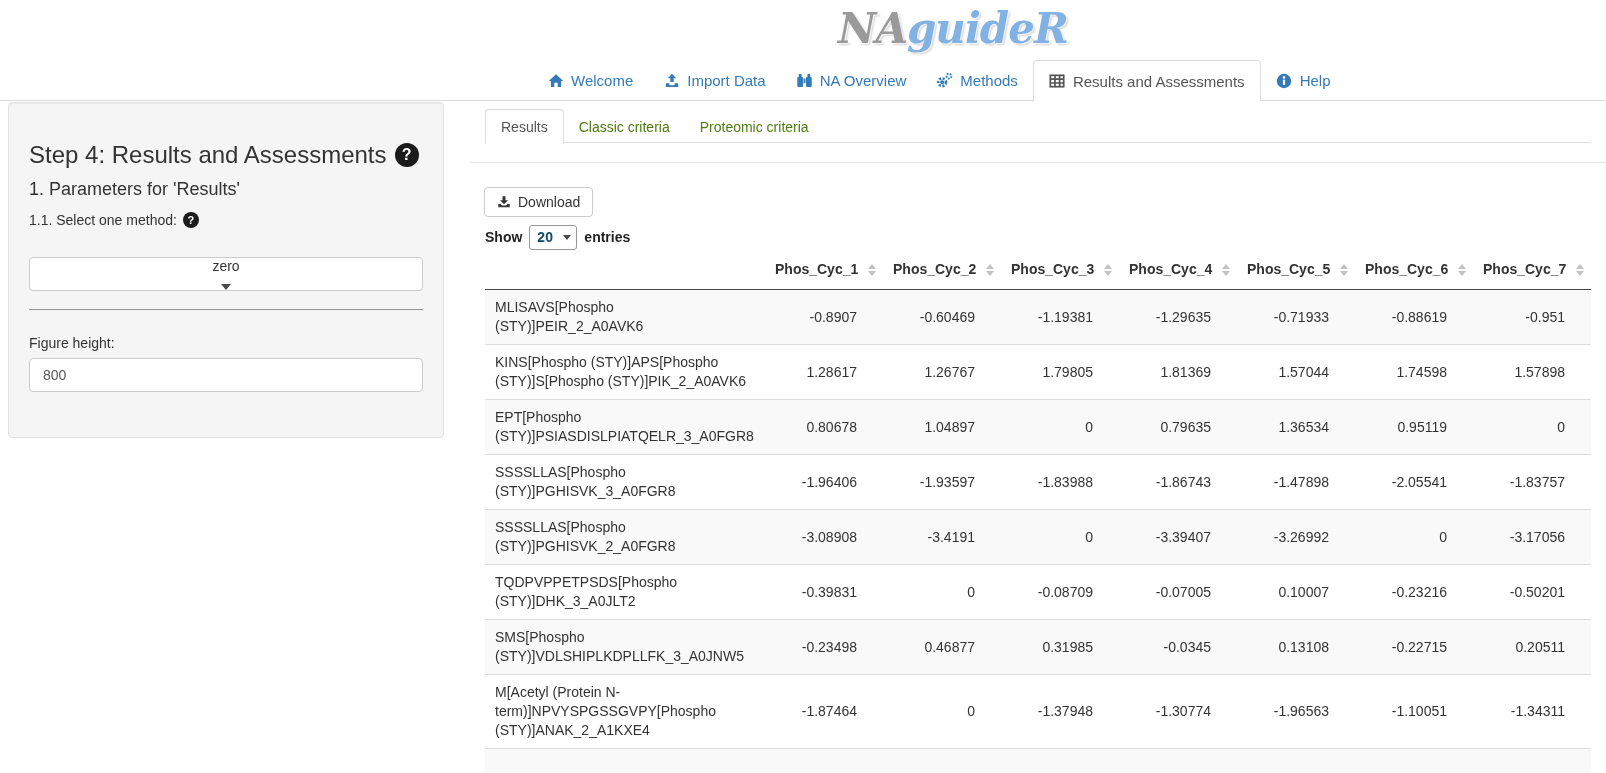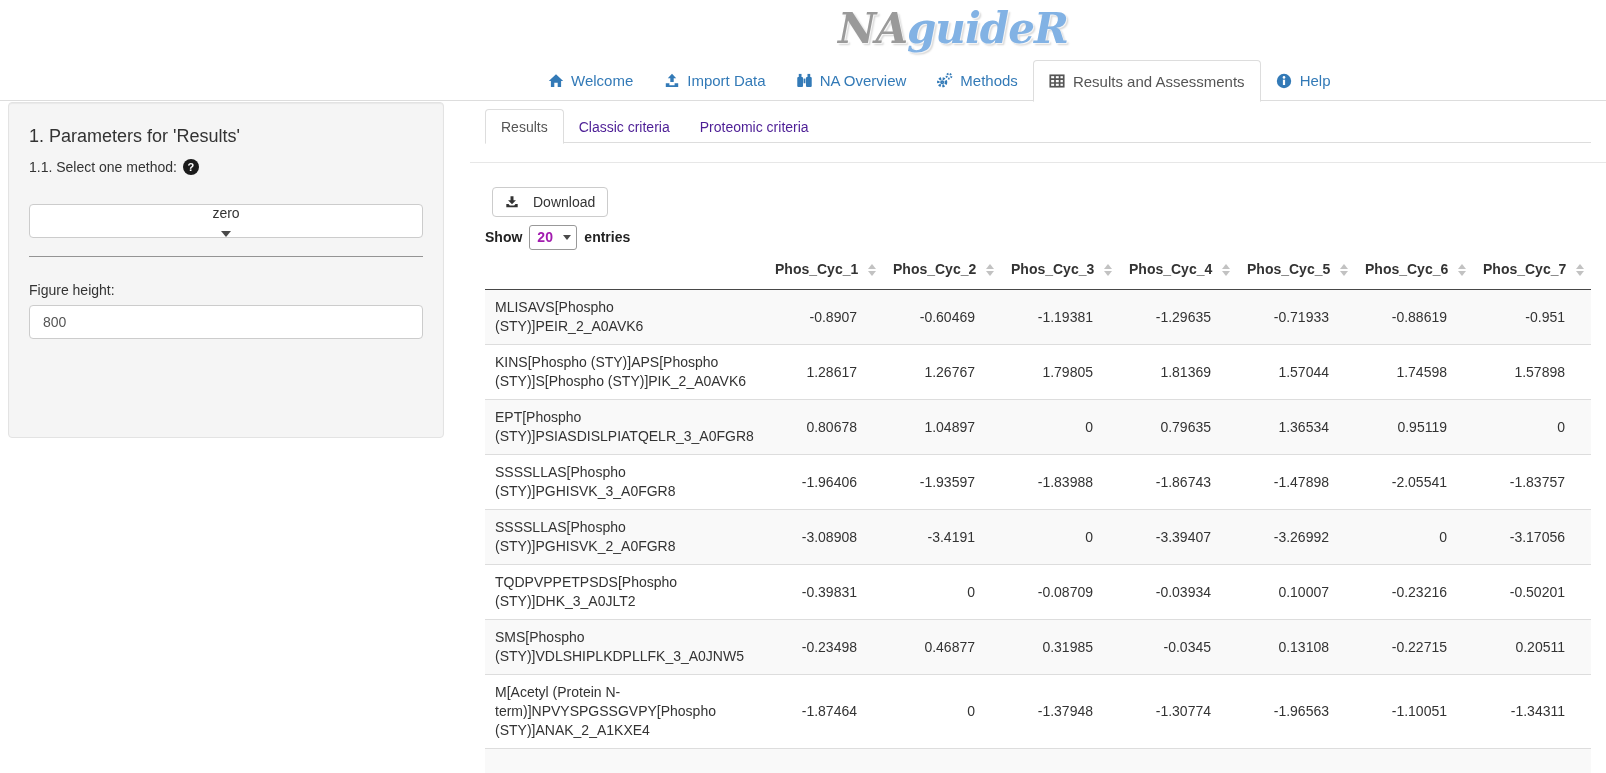--- a/index.html
+++ b/index.html
@@ -84,46 +84,46 @@
   }
 
   
   .main-col { position: absolute; left: 470px; top: 101px; width: 1136px; }
   .subtabs {
     margin: 8px 15px 0; height: 34px;
     display: flex; list-style: none; border-bottom: 1px solid #ddd;
   }
   .subtabs li a {
     display: flex; align-items: center; height: 35px; margin-bottom: -1px;
-    padding: 0 15px; font-size: 14px; color: #4c1d95; text-decoration: none; cursor: pointer;
+    padding: 0 15px; font-size: 14px; color: #4d7c0f; text-decoration: none; cursor: pointer;
   }
   .subtabs li.active a {
     background: #fff; color: #555;
     border: 1px solid #ddd; border-bottom: 1px solid #fff;
     border-radius: 4px 4px 0 0;
   }
   .content-divider { border-top: 1px solid #e7e7e7; margin: 19px 0 0 -0px; width: 1136px; }
 
   .btn-download {
-    display: inline-flex; align-items: center; gap: 14px;
-    margin: 24px 22px 0; padding: 0 12px; height: 30px;
+    display: inline-flex; align-items: center; gap: 7px;
+    margin: 24px 14px 0; padding: 0 12px; height: 30px;
     background: #fff; border: 1px solid #ccc; border-radius: 4px;
     font-size: 14px; color: #333; cursor: pointer;
     font-family: "Liberation Sans", "DejaVu Sans", sans-serif;
   }
   .length-row {
     margin: 7px 15px 0; height: 26px;
     display: flex; align-items: center; gap: 7px;
     font-weight: bold; color: #222;
   }
   .mini-select {
     display: inline-flex; align-items: center; justify-content: space-between;
     width: 48px; height: 25px; padding: 0 5px 0 7px;
     border: 1px solid #999; border-radius: 3px; background: #fff;
-    font-weight: bold; color: #a21caf; cursor: pointer;
+    font-weight: bold; color: #0c4a6e; cursor: pointer;
   }
   .mini-caret { width: 0; height: 0; border-left: 4px solid transparent; border-right: 4px solid transparent; border-top: 5px solid #4a4a4a; }
 
   
   table.results { margin: 3px 15px 0; width: 1106px; border-collapse: collapse; table-layout: fixed; }
   col.c-name { width: 280px; }
   table.results thead th {
     font-weight: bold; text-align: left; font-size: 14px; color: #333;
     padding: 8px 26px 12px 10px; border-bottom: 1px solid #474747;
     position: relative; cursor: pointer;
@@ -222,20 +222,24 @@
               <circle cx="8" cy="4.4" r="1.3" fill="#fff"></circle>
             </svg>
       </span>
       <span>Help</span>
     </a>
       </li>
   </ul>
 </nav>
 
 <aside class="sidebar">
+  <h3 class="step-title">
+    <span>Step 4: Results and Assessments</span>
+    <span class="qcircle"></span>
+  </h3>
   <div class="step-sub">1. Parameters for 'Results'</div>
   <div class="label-row">
     <span>1.1. Select one method:</span>
     <span class="qcircle small"></span>
   </div>
   <div class="select-box">
     <span>zero</span>
     <span class="caret-dn"></span>
   </div>
   <hr>
@@ -375,21 +379,21 @@
           <td>-3.26992</td>
           <td>0</td>
           <td>-3.17056</td>
         </tr>
 
         <tr>
           <td class="name">TQDPVPPETPSDS[Phospho (STY)]DHK_3_A0JLT2</td>
           <td>-0.39831</td>
           <td>0</td>
           <td>-0.08709</td>
-          <td>-0.03934</td>
+          <td>-0.07005</td>
           <td>0.10007</td>
           <td>-0.23216</td>
           <td>-0.50201</td>
         </tr>
 
         <tr>
           <td class="name">SMS[Phospho (STY)]VDLSHIPLKDPLLFK_3_A0JNW5</td>
           <td>-0.23498</td>
           <td>0.46877</td>
           <td>0.31985</td>

